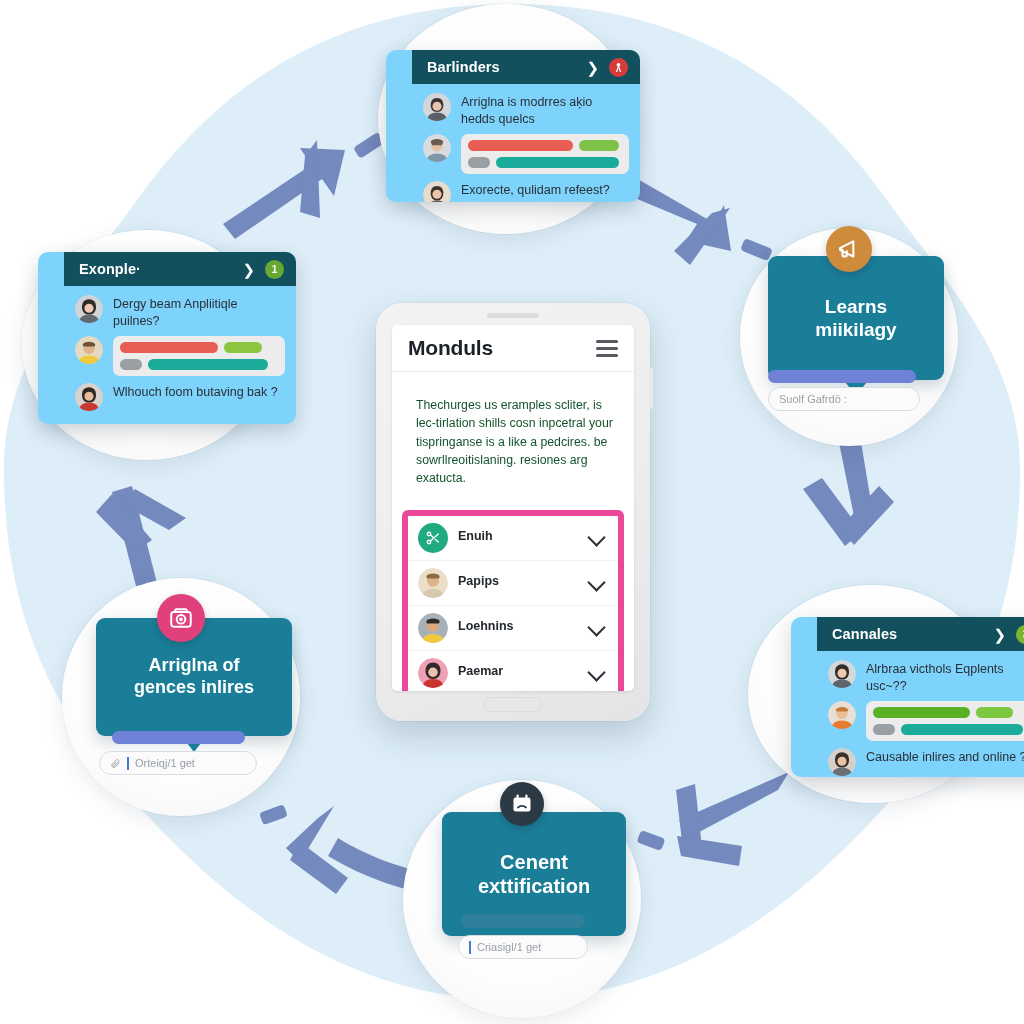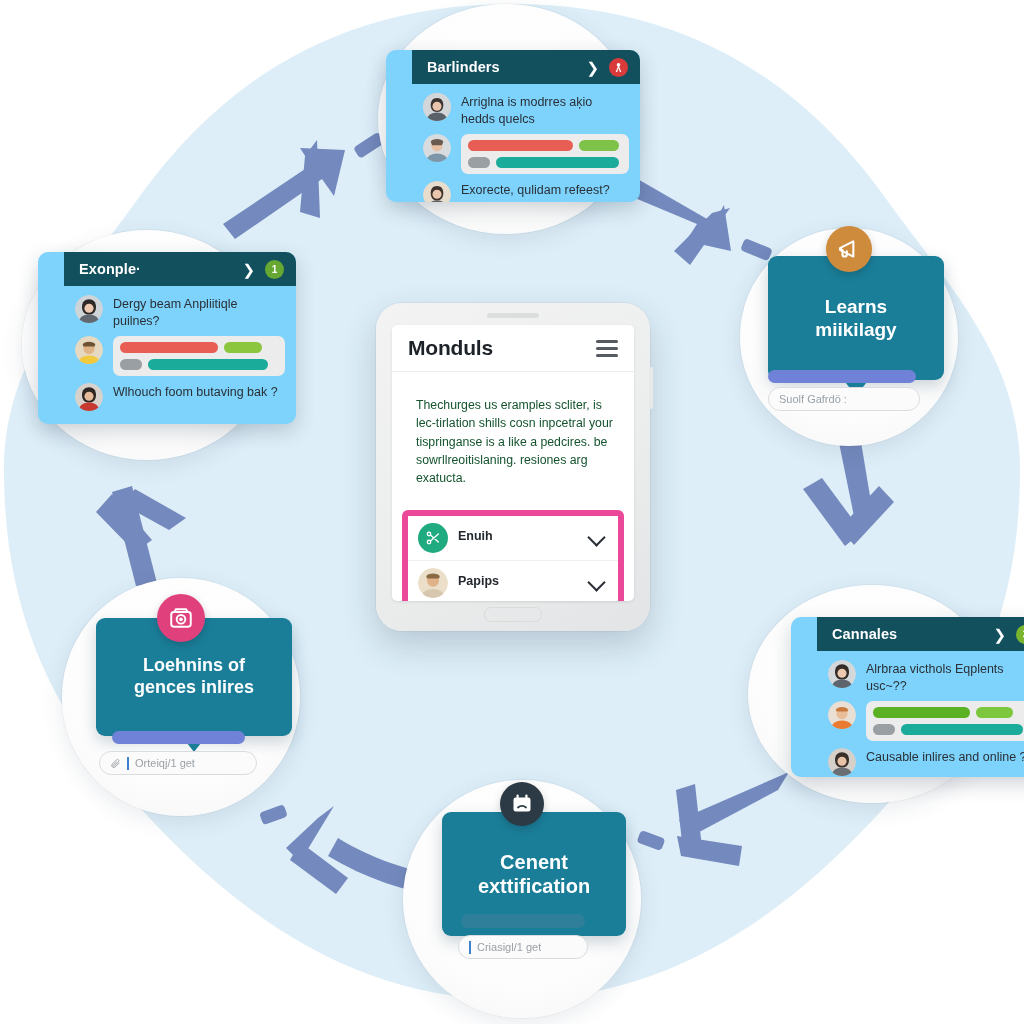--- a/index.html
+++ b/index.html
@@ -83,21 +83,21 @@
     background:#fbfbfb;display:flex;align-items:center;gap:6px;
     padding:0 10px;box-sizing:border-box;
   }
   .inputpill .caret{width:2px;height:13px;background:#3f7fd0;flex:0 0 auto;}
   .inputpill .ptext{
     font-size:11px;color:#9aa1a7;white-space:nowrap;overflow:hidden;
   }
 
   
   .phone{
-    position:absolute;left:376px;top:303px;width:274px;height:328px;
+    position:absolute;left:376px;top:303px;width:274px;height:418px;
     background:linear-gradient(150deg,#f3f3f3 0%,#eceded 55%,#e3e4e5 100%);
     border-radius:26px;
     box-shadow:0 14px 34px rgba(30,50,70,.20), 0 0 0 1px rgba(0,0,0,.04);
   }
   .phone-speaker{
     position:absolute;left:50%;transform:translateX(-50%);top:10px;
     width:52px;height:5px;border-radius:3px;background:#dcdddd;
   }
   .phone-home{
     position:absolute;left:50%;transform:translateX(-50%);bottom:9px;
@@ -410,21 +410,21 @@
     <div class="callout-icon" style="top:16px;width:48px;height:48px;background:#e0417d;">
       <svg width="26" height="26" viewBox="0 0 24 24" fill="none" stroke="#ffffff" stroke-width="1.8">
         <rect x="3" y="6.5" width="18" height="13.5" rx="2.4"></rect>
         <circle cx="12" cy="13.2" r="4"></circle>
           <circle cx="12" cy="13.2" r="1.7" fill="#fff" stroke="none"></circle>
         <path d="M6 6.5l1.2-2.5h9.6L18 6.5" stroke-linejoin="round"></path>
       </svg>
     </div>
     <div class="callout" style="position:absolute;left:34px;top:40px;width:172px;height:98px;">
       <div>
-        <div style="font-size:18px;">Loehnins of</div>
+        <div style="font-size:18px;">Arriglna of</div>
         <div style="font-size:18px;">gences inlires</div>
       </div>
       <span class="tail"></span>
     </div>
     <div class="pillbar" style="left:50px;top:153px;width:133px;height:13px;background:#6f82d8;"></div>
     <div class="inputpill" style="left:37px;top:173px;width:158px;height:24px;">
       <span style="display:flex;">
         <svg width="11" height="11" viewBox="0 0 24 24" fill="none" stroke="#9aa1a7" stroke-width="2" stroke-linecap="round">
           <path d="M20 11l-8.5 8.5a4.5 4.5 0 0 1-6.4-6.4l9-9a3 3 0 0 1 4.3 4.3l-9 9a1.5 1.5 0 0 1-2.2-2.2L14 9"></path>
         </svg>

